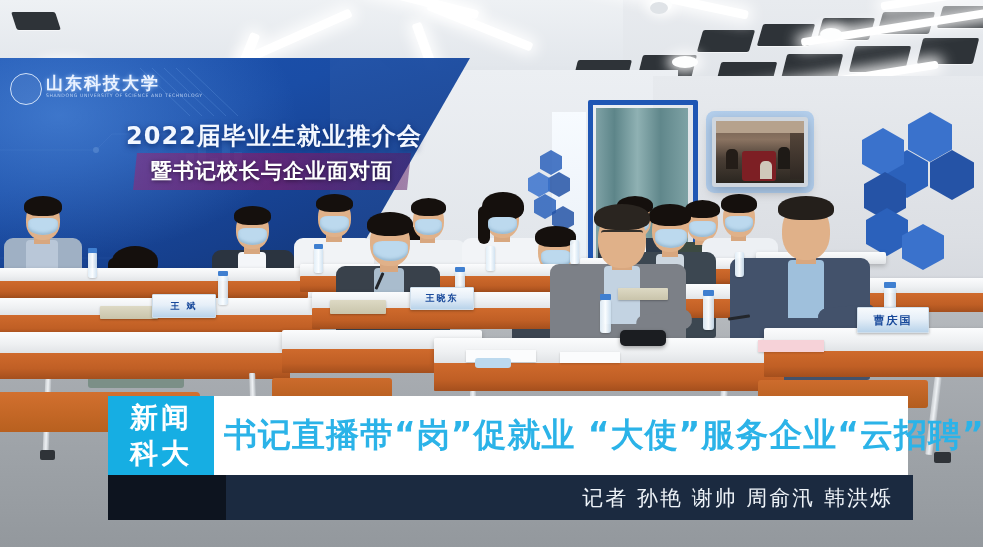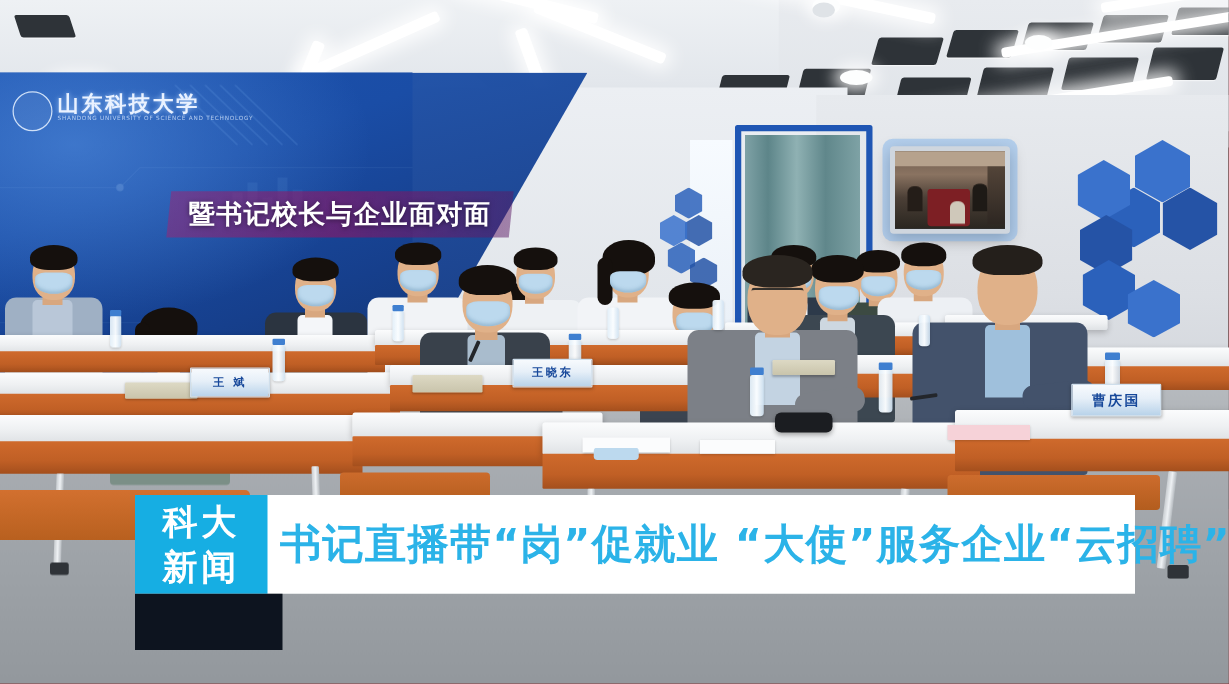--- a/index.html
+++ b/index.html
@@ -1,18 +1,18 @@
 <!DOCTYPE html>
 <html><head>
 <meta charset="utf-8">
 <style>
   html,body{margin:0;padding:0;background:#000;}
   body{font-family:"DejaVu Sans","Liberation Sans",sans-serif;}
 
-  #frame{position:relative;width:983px;height:547px;overflow:hidden;background:#7f1d1d;}
+  #frame{position:relative;width:983px;height:547px;overflow:hidden;background:#14532d;}
 
   
   .layer{position:absolute;}
 
   
   #ceiling{left:0;top:0;width:983px;height:118px;
     background:linear-gradient(180deg,#eef1f4 0%,#e3e7ec 55%,#d5dae0 100%);}
   #ceiling-right-grid{position:absolute;right:0;top:0;width:360px;height:105px;
     background:linear-gradient(180deg,#e8ebef,#dfe3e8);}
   .coffer{position:absolute;background:#2e3338;border-radius:2px;
@@ -216,20 +216,21 @@
       </g>
     </svg>
   </div>
 
   <div class="layer" id="logo">
     <div id="logo-badge"></div>
     <div id="logo-text">山东科技大学</div>
     <div id="logo-sub">SHANDONG UNIVERSITY OF SCIENCE AND TECHNOLOGY</div>
   </div>
 
+  <div id="bn1">2022届毕业生就业推介会</div>
   <div id="bn2wrap">
     <span id="bn2">暨书记校长与企业面对面</span>
   </div>
 
   <div class="layer" id="monitor">
     <div id="mon-screen">
       <div class="mon-el" style="left:26px;top:30px;width:34px;height:30px;background:#7d1f24;border-radius:3px;"></div>
       <div class="mon-el" style="left:10px;top:28px;width:12px;height:20px;background:#241d18;border-radius:5px 5px 0 0;"></div>
       <div class="mon-el" style="left:62px;top:26px;width:12px;height:22px;background:#1e1a16;border-radius:5px 5px 0 0;"></div>
       <div class="mon-el" style="left:44px;top:40px;width:12px;height:18px;background:#cfc8ba;border-radius:5px 5px 0 0;"></div>
@@ -448,22 +449,25 @@
   <div class="nameplate" style="left:410px;top:287px;width:62px;height:21px;">
     <span style="font-size:9px;">王晓东</span>
   </div>
   <div class="nameplate" style="left:857px;top:307px;width:70px;height:24px;">
     <span style="font-size:11px;">曹庆国</span>
   </div>
 
   <div id="lower-third">
     <div id="lt-white"></div>
     <div id="lt-badge">
+      <span>新闻</span>
       <span>科大</span>
-      <span>新闻</span>
     </div>
     <div id="lt-head">
       <span>书记直播带“岗”促就业 “大使”服务企业“云招聘”</span>
     </div>
     <div id="lt-darkA"></div>
+    <div id="lt-darkB">
+      <span id="lt-credit">记者 孙艳 谢帅 周俞汛 韩洪烁</span>
+    </div>
   </div>
 
 </div>
 
 </body></html>

